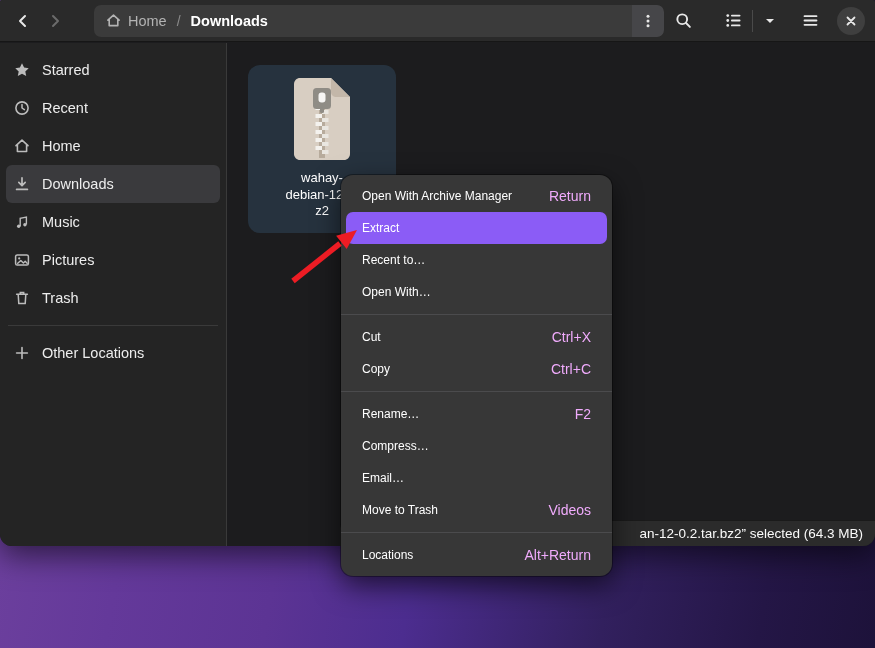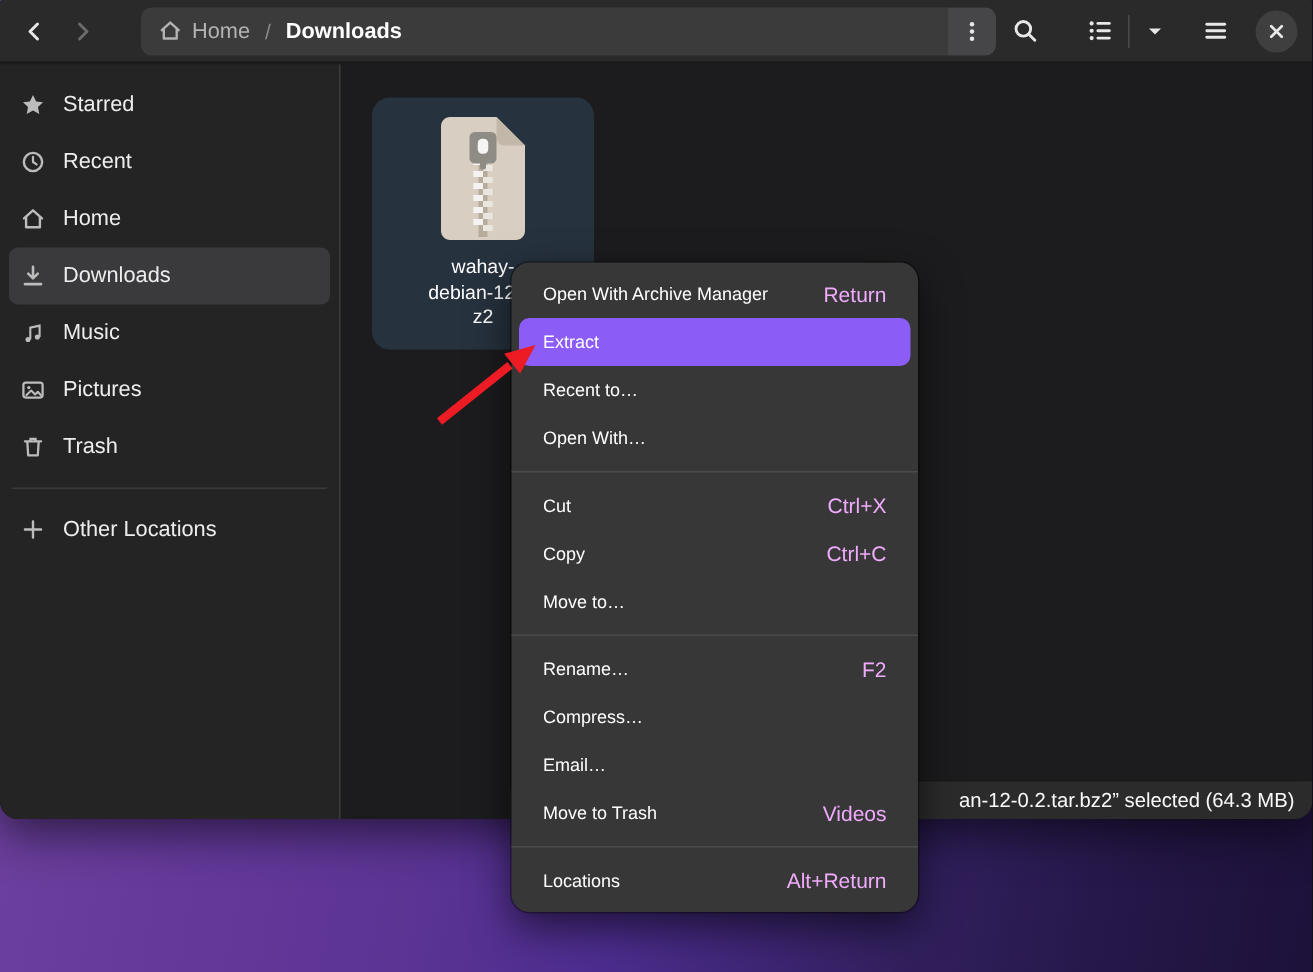--- a/index.html
+++ b/index.html
@@ -275,23 +275,20 @@
     </div>
     <div class="menu-sep"></div>
     <div class="menu-item">
       <span class="mi-label">Cut</span>
       <span class="mi-shortcut">Ctrl+X</span>
     </div>
     <div class="menu-item">
       <span class="mi-label">Copy</span>
       <span class="mi-shortcut">Ctrl+C</span>
     </div>
-    <div class="menu-item">
-      <span class="mi-label">Move to…</span>
-    </div>
     <div class="menu-sep"></div>
     <div class="menu-item">
       <span class="mi-label">Rename…</span>
       <span class="mi-shortcut">F2</span>
     </div>
     <div class="menu-item">
       <span class="mi-label">Compress…</span>
     </div>
     <div class="menu-item">
       <span class="mi-label">Email…</span>

